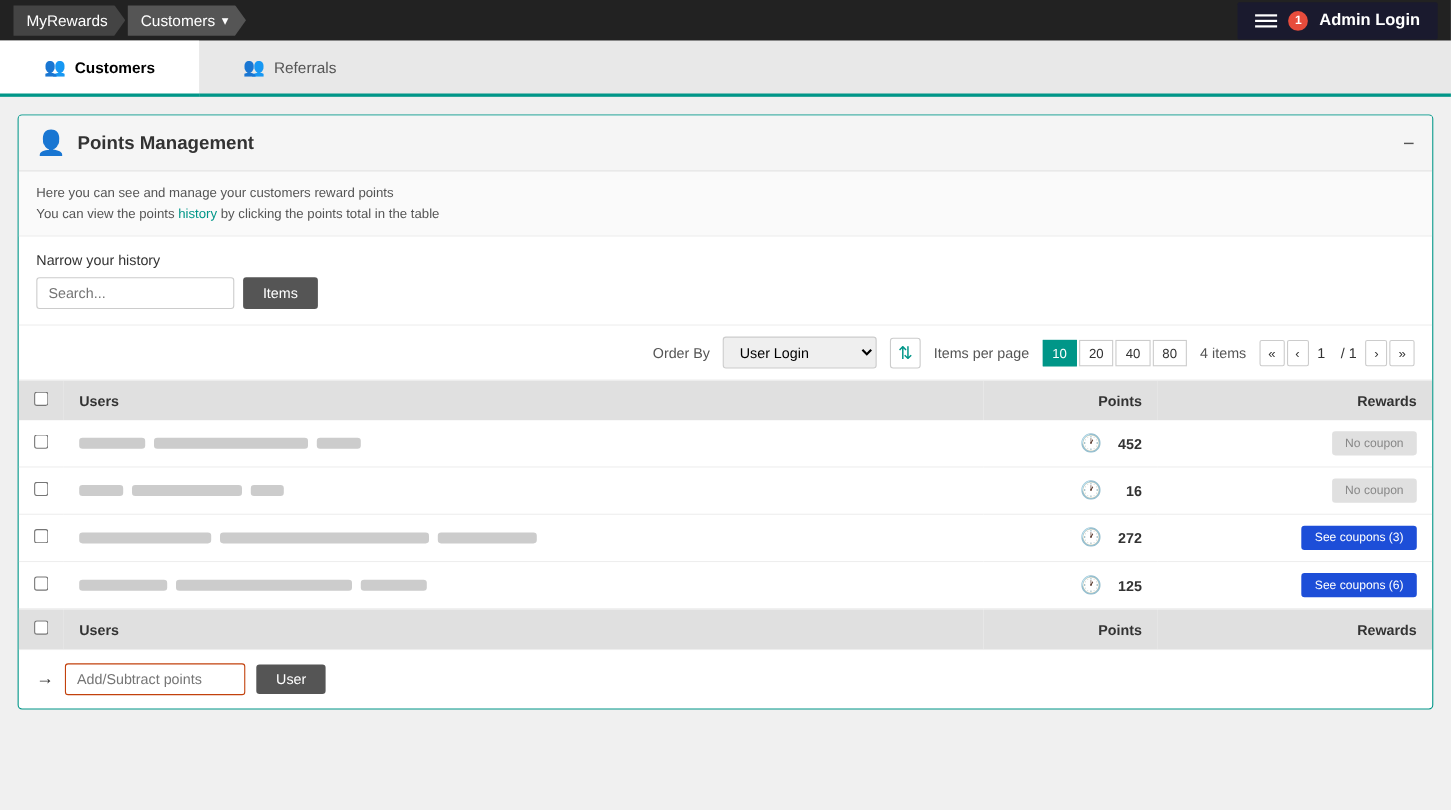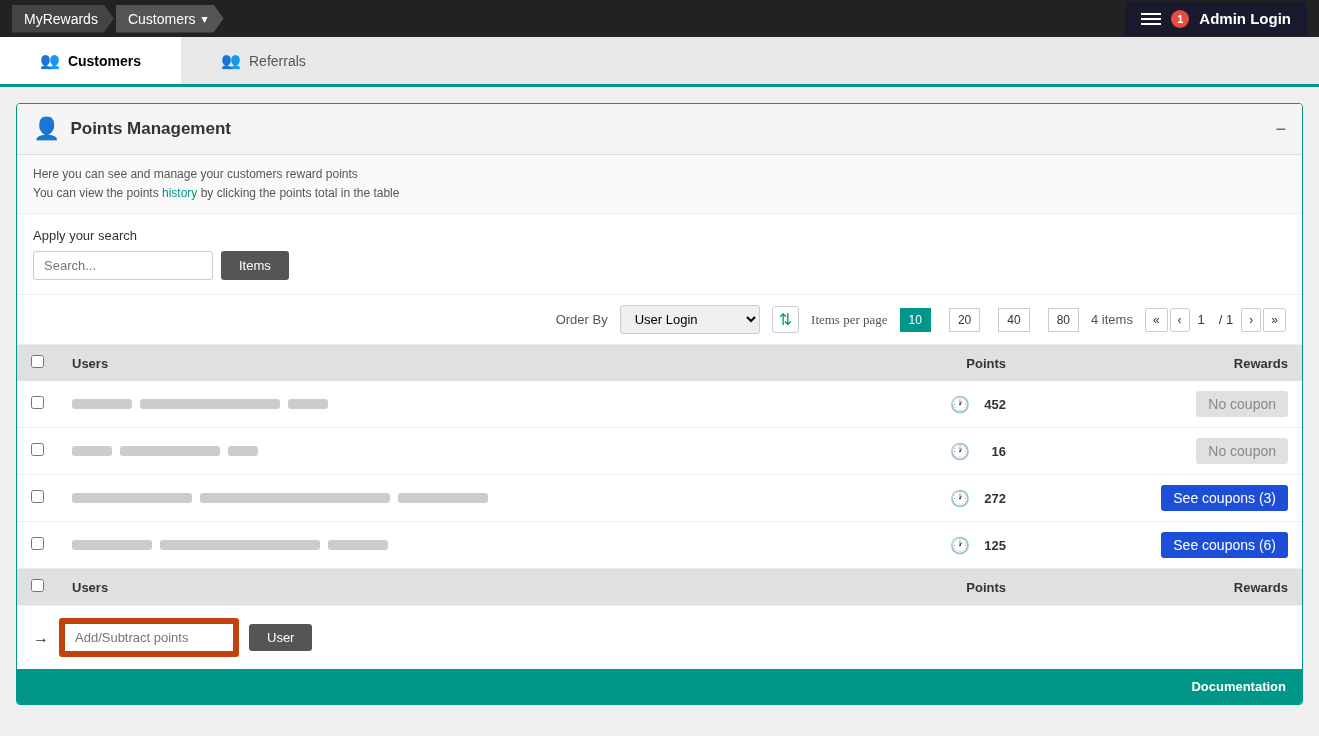--- a/index.html
+++ b/index.html
@@ -182,22 +182,22 @@
       min-width: 140px;
     }
     .sort-icon {
       font-size: 16px;
       cursor: pointer;
       color: #009688;
       border: 1px solid #ccc;
       border-radius: 3px;
       padding: 3px 6px;
     }
-    .items-per-page-label { color: #555; font-size: 13px; font-family: Liberation Serif, serif; }
-    .per-page-btns { display: flex; gap: 18px; }
+    .items-per-page-label { color: #555; font-size: 13px; }
+    .per-page-btns { display: flex; gap: 2px; }
     .per-page-btn {
       border: 1px solid #ccc;
       background: #fff;
       padding: 4px 8px;
       cursor: pointer;
       font-size: 12px;
       color: #333;
     }
     .per-page-btn.active {
       background: #009688;
@@ -277,21 +277,21 @@
     }
     .points-value {
       font-weight: bold;
       color: #333;
       min-width: 30px;
       text-align: right;
     }
     .reward-btn {
       padding: 5px 12px;
       border-radius: 3px;
-      font-size: 14px;
+      font-size: 11px;
       border: none;
       cursor: pointer;
     }
     .reward-btn.no-coupon {
       background: #e0e0e0;
       color: #888;
     }
     .reward-btn.see-coupons {
       background: #1d4ed8;
       color: #fff;
@@ -300,25 +300,25 @@
     
     .footer-actions {
       padding: 12px 16px;
       display: flex;
       align-items: center;
       gap: 10px;
       border-top: 1px solid #eee;
     }
     .arrow-icon { font-size: 16px; color: #333; }
     .points-input {
-      border: 6px solid #c2410c;
+      border: 1px solid #c2410c;
       border-radius: 3px;
       padding: 6px 10px;
       font-size: 13px;
-      width: 180px;
+      width: 164px;
     }
     .apply-btn {
       background: #555;
       color: #fff;
       border: none;
       padding: 6px 18px;
       border-radius: 3px;
       cursor: pointer;
       font-size: 13px;
     }
@@ -393,21 +393,21 @@
         <span>Here you can see and manage your customers reward points</span>
       </div>
       <div>
         <span>You can view the points </span>
         <a href="#">history</a>
         <span> by clicking the points total in the table</span>
       </div>
     </div>
 
     <div class="search-section">
-      <div class="search-label">Apply your search</div>
+      <div class="search-label">Narrow your history</div>
       <div class="search-row">
         <input class="search-input" type="text" placeholder="Search..." style="">
         <button class="search-btn">Items</button>
       </div>
     </div>
 
     <div class="table-controls">
       <span class="order-by-label">Order By</span>
       <select class="order-select">
         <option>User Login</option>
@@ -539,18 +539,15 @@
         </tr>
       </tfoot>
     </table>
 
     <div class="footer-actions">
       <span class="arrow-icon">→</span>
       <input class="points-input" type="text" placeholder="Add/Subtract points" style="">
       <button class="apply-btn">User</button>
     </div>
 
-    <div class="doc-section">
-      <button class="doc-btn">Documentation</button>
-    </div>
 
   </div>
 </div>
 
 </body></html>

